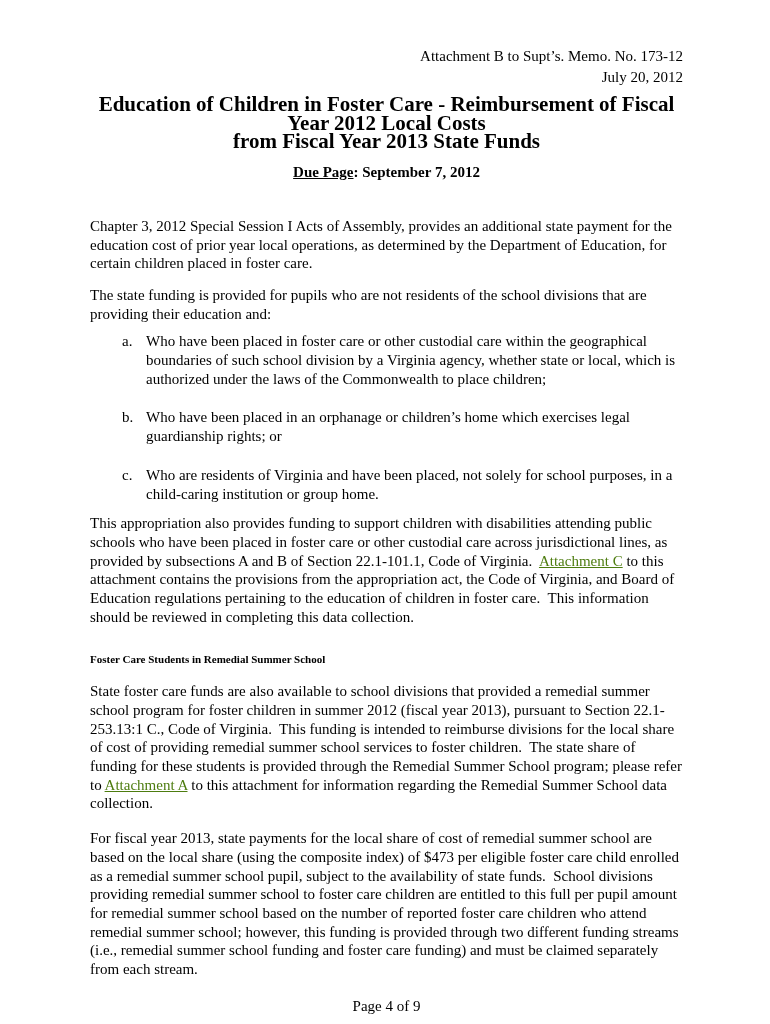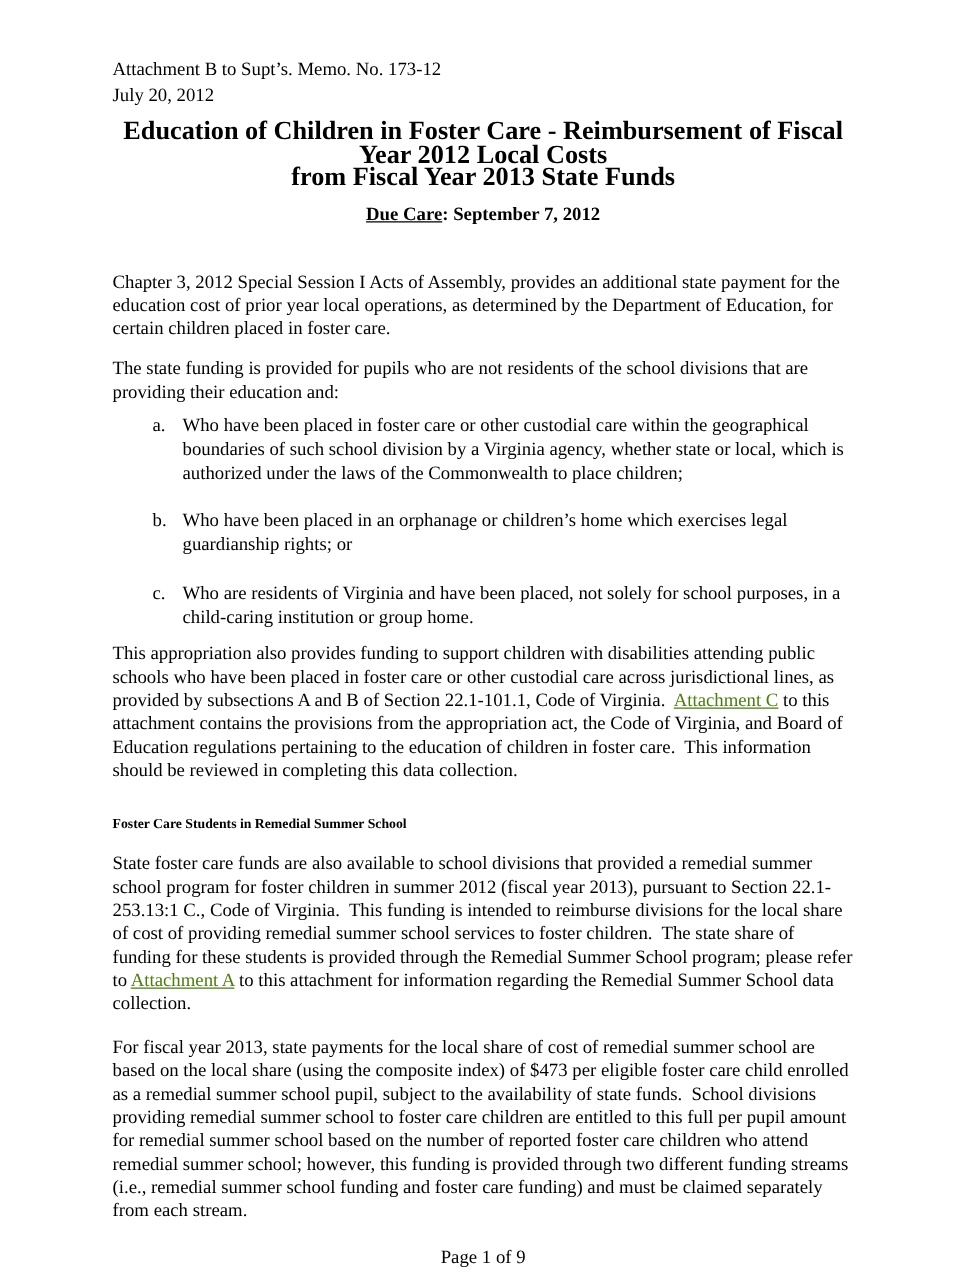--- a/index.html
+++ b/index.html
@@ -14,20 +14,21 @@
     box-sizing: border-box;
     padding: 46px 87px 0 90px;
     background: #ffffff;
     color: #000000;
     font-family: "Liberation Serif", "DejaVu Serif", serif;
     font-size: 15px;
     line-height: 18.7px;
     overflow: hidden;
   }
   .header {
+    text-align: right;
     line-height: 21px;
   }
   .title {
     margin: 7px 0 0 0;
     font-size: 21px;
     font-weight: bold;
     text-align: center;
     line-height: 18.7px;
   }
   .title .tline { display: block; }
@@ -82,21 +83,21 @@
   <div class="header">
     <div>Attachment B to Supt’s. Memo. No. 173-12</div>
     <div>July 20, 2012</div>
   </div>
 
   <h1 class="title">
       <span class="tline">Education of Children in Foster Care - Reimbursement of Fiscal Year 2012 Local Costs</span>
       <span class="tline">from Fiscal Year 2013 State Funds</span>
     </h1>
 
-  <div class="due"><span class="u">Due Care</span><span>: September 7, 2012</span></div>
+  <div class="due"><span class="u">Due Page</span><span>: September 7, 2012</span></div>
 
   <p class="p mt35">Chapter 3, 2012 Special Session I Acts of Assembly, provides an additional state payment for the education cost of prior year local operations, as determined by the Department of Education, for certain children placed in foster care.</p>
 
   <p class="p mt13">The state funding is provided for pupils who are not residents of the school divisions that are providing their education and:</p>
 
   <div class="list">
     <div class="li">
         <span class="marker">a.</span>
         <span class="litext">Who have been placed in foster care or other custodial care within the geographical boundaries of such school division by a Virginia agency, whether state or local, which is authorized under the laws of the Commonwealth to place children;</span>
       </div>
@@ -111,15 +112,15 @@
   </div>
 
   <p class="p mt11"><span>This appropriation also provides funding to support children with disabilities attending public schools who have been placed in foster care or other custodial care across jurisdictional lines, as provided by subsections A and B of Section 22.1-101.1, </span><span class="it">Code of Virginia</span><span>.  </span><a class="link">Attachment C</a><span> to this attachment contains the provisions from the appropriation act, the </span><span class="it">Code of Virginia</span><span>, and Board of Education regulations pertaining to the education of children in foster care.  This information should be reviewed in completing this data collection.</span></p>
 
   <h2 class="heading">Foster Care Students in Remedial Summer School</h2>
 
   <p class="p mt13"><span>State foster care funds are also available to school divisions that provided a remedial summer school program for foster children in summer 2012 (fiscal year 2013), pursuant to Section 22.1-253.13:1 C., </span><span class="it">Code of Virginia</span><span>.  This funding is intended to reimburse divisions for the local share of cost of providing remedial summer school services to foster children.  The state share of funding for these students is provided through the Remedial Summer School program; please refer to </span><a class="link">Attachment A</a><span> to this attachment for information regarding the Remedial Summer School data collection.</span></p>
 
   <p class="p mt8">For fiscal year 2013, state payments for the local share of cost of remedial summer school are based on the local share (using the composite index) of $473 per eligible foster care child enrolled as a remedial summer school pupil, subject to the availability of state funds.  School divisions providing remedial summer school to foster care children are entitled to this full per pupil amount for remedial summer school based on the number of reported foster care children who attend remedial summer school; however, this funding is provided through two different funding streams (i.e., remedial summer school funding and foster care funding) and must be claimed separately from each stream.</p>
 
-  <div class="footer">Page 1 of 9</div>
+  <div class="footer">Page 4 of 9</div>
 
 </div>
 
 </body></html>

